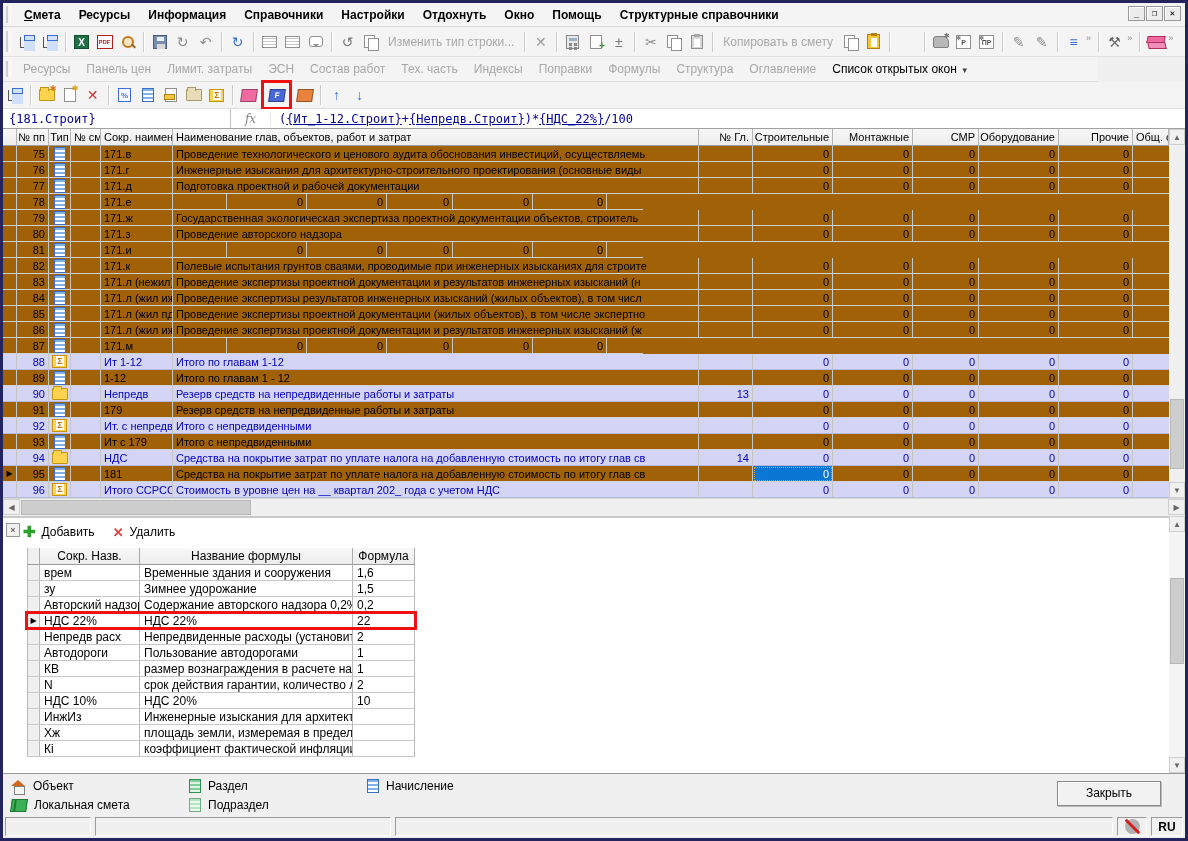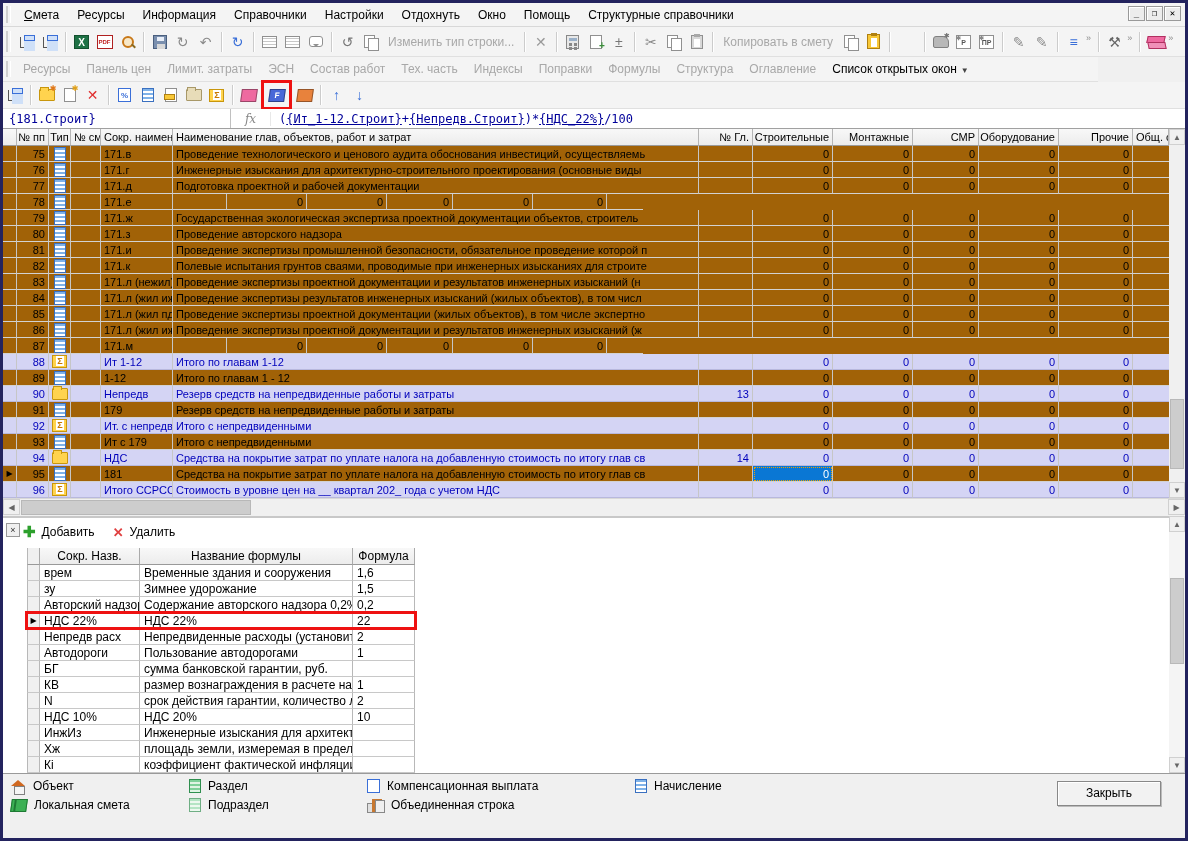--- a/index.html
+++ b/index.html
@@ -226,21 +226,21 @@
   .noconn:after { content:""; position:absolute; left:-2px; top:6px; width:19px; height:3px;
     background:#d02020; transform:rotate(45deg); }
 </style>
 </head>
 <body>
 
 <div id="app">
 
   <div id="menubar">
     <span class="grip"></span>
-    <span id="menu-items" style="display: flex;">
+    <span id="menu-items" style="display: flex; font-weight: bold;">
         <span class="menu-item"><u>С</u>мета</span>
         <span class="menu-item">Ресурсы</span>
         <span class="menu-item">Информация</span>
         <span class="menu-item">Справочники</span>
         <span class="menu-item">Настройки</span>
         <span class="menu-item">Отдохнуть</span>
         <span class="menu-item">Окно</span>
         <span class="menu-item">Помощь</span>
         <span class="menu-item">Структурные справочники</span>
       </span>
@@ -562,21 +562,20 @@
         <div class="mt-cell c-v6"></div>
       </div>
       <div class="mt-row">
         <div class="mt-cell c-marker"></div>
         <div class="mt-cell c-num">81</div>
         <div class="mt-cell c-type">
           <span class="mi k-doc-blue"></span>
         </div>
         <div class="mt-cell c-sm"></div>
         <div class="mt-cell c-sokr">171.и</div>
-        <div class="mt-cell c-name">Проведение экспертизы промышленной безопасности, обязательное проведение которой п</div>
         <div class="mt-cell c-gl"></div>
         <div class="mt-cell c-v1">0</div>
         <div class="mt-cell c-v2">0</div>
         <div class="mt-cell c-v3">0</div>
         <div class="mt-cell c-v4">0</div>
         <div class="mt-cell c-v5">0</div>
         <div class="mt-cell c-v6"></div>
       </div>
       <div class="mt-row">
         <div class="mt-cell c-marker"></div>
@@ -893,26 +892,20 @@
           <div class="bt-cell b-marker"></div>
           <div class="bt-cell b-sokr">Непредв расх</div>
           <div class="bt-cell b-name">Непредвиденные расходы (установить% са</div>
           <div class="bt-cell b-form">2</div>
         </div>
         <div class="bt-row">
           <div class="bt-cell b-marker"></div>
           <div class="bt-cell b-sokr">Автодороги</div>
           <div class="bt-cell b-name">Пользование автодорогами</div>
           <div class="bt-cell b-form">1</div>
-        </div>
-        <div class="bt-row">
-          <div class="bt-cell b-marker"></div>
-          <div class="bt-cell b-sokr">БГ</div>
-          <div class="bt-cell b-name">сумма банковской гарантии, руб.</div>
-          <div class="bt-cell b-form"></div>
         </div>
         <div class="bt-row">
           <div class="bt-cell b-marker"></div>
           <div class="bt-cell b-sokr">КВ</div>
           <div class="bt-cell b-name">размер вознаграждения в расчете на год,</div>
           <div class="bt-cell b-form">1</div>
         </div>
         <div class="bt-row">
           <div class="bt-cell b-marker"></div>
           <div class="bt-cell b-sokr">N</div>
@@ -967,34 +960,33 @@
         <div class="lg-col" style="width: 178px;">
           <div class="lg-item">
             <span class="mi k-doc-green"></span>
             <span>Раздел</span>
           </div>
           <div class="lg-item">
             <span class="mi k-doc-green-light"></span>
             <span>Подраздел</span>
           </div>
         </div>
-        <div class="lg-col" style="width: 268px;">
-          <div class="lg-item">
-            <span class="mi k-comp"></span>
-            <span>Компенсационная выплата</span>
-          </div>
-          <div class="lg-item">
-            <span class="mi k-houses"></span>
-            <span>Объединенная строка</span>
-          </div>
-        </div>
         <div class="lg-col" style="width: 200px;">
           <div class="lg-item">
             <span class="mi k-doc-blue"></span>
             <span>Начисление</span>
           </div>
         </div>
       </div>
     <div id="close-btn">Закрыть</div>
   </div>
 
+  <div id="statusbar">
+    <div class="st-panel st-1"></div>
+    <div class="st-panel st-2"></div>
+    <div class="st-panel st-3"></div>
+    <div class="st-panel st-ic">
+      <span class="noconn"></span>
+    </div>
+    <div class="st-panel st-ru">RU</div>
+  </div>
 
 </div>
 
 </body></html>

